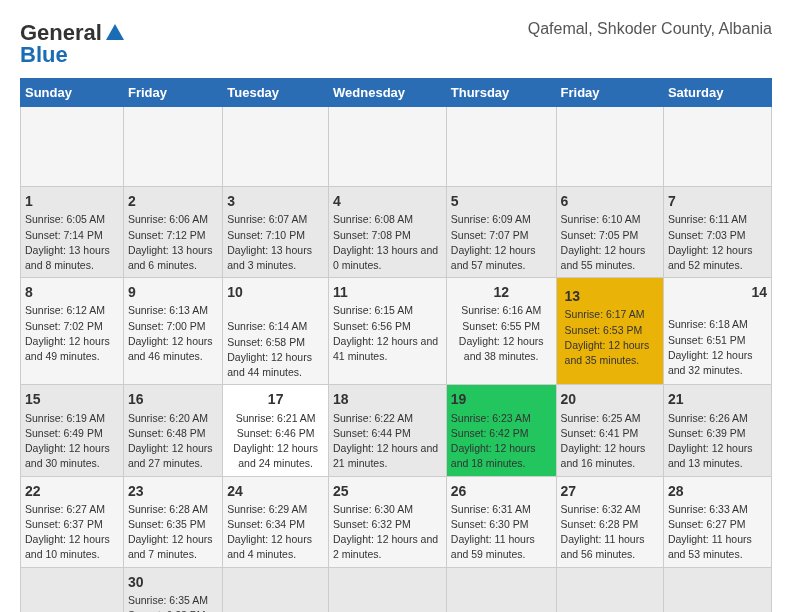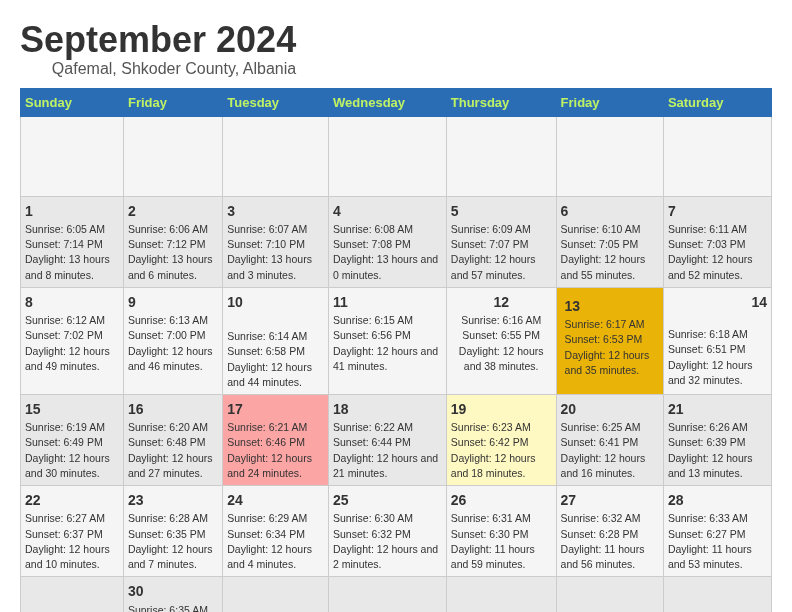--- a/index.html
+++ b/index.html
@@ -35,21 +35,21 @@
       font-weight: normal;
       color: #555;
     }
     table {
       width: 100%;
       border-collapse: collapse;
       font-size: 10.5px;
     }
     thead th {
       background: #2a6db5;
-      color: #bef264;
+      color: #ffffff;
       font-weight: bold;
       font-size: 13px;
       padding: 6px 4px;
       text-align: left;
       border: 1px solid #2a6db5;
     }
     tbody tr {
       vertical-align: top;
     }
     tbody tr:nth-child(odd) {
@@ -68,22 +68,30 @@
       font-size: 14px;
       font-weight: bold;
       display: block;
       margin-bottom: 2px;
     }
   </style>
 </head>
 <body>
 
 <div class="header">
+  <div class="logo">
+    <div style="display:flex; align-items:center;">
+      <span style="font-size:22px; font-weight:bold; color:#333;">General</span>
+      <svg width="22" height="22" viewBox="0 0 22 22" style="margin-left:2px;">
+        <polygon points="11,2 20,18 2,18" fill="#1a6db5"></polygon>
+      </svg>
+    </div>
+    <span style="font-size:22px; font-weight:bold; color:#1a6db5; margin-top:-4px;">Blue</span>
+  </div>
   <div class="title-block">
-    <h1>September 2024</h1>
     <h2>Qafemal, Shkoder County, Albania</h2>
   </div>
 </div>
 
 <table>
   <thead>
     <tr>
       <th>Sunday</th>
       <th>Friday</th>
       <th>Tuesday</th>
@@ -117,23 +125,23 @@
         <td style="background: rgb(245, 245, 245); border: 1px solid rgb(204, 204, 204); padding: 4px; vertical-align: top; font-size: 10.5px; color: rgb(51, 51, 51); line-height: 1.45;"><span class="day-num" style="font-size:14px;font-weight:bold;display:block;margin-bottom:1px;">9</span>Sunrise: 6:13 AM<br>Sunset: 7:00 PM<br>Daylight: 12 hours and 46 minutes.</td>
         <td style="background: rgb(245, 245, 245); border: 1px solid rgb(204, 204, 204); padding: 4px; vertical-align: top; font-size: 10.5px; color: rgb(51, 51, 51); line-height: 1.45;"><span class="day-num" style="font-size:14px;font-weight:bold;display:block;margin-bottom:17px;">10</span>Sunrise: 6:14 AM<br>Sunset: 6:58 PM<br>Daylight: 12 hours and 44 minutes.</td>
         <td style="background: rgb(245, 245, 245); border: 1px solid rgb(204, 204, 204); padding: 4px; vertical-align: top; font-size: 10.5px; color: rgb(51, 51, 51); line-height: 1.45;"><span class="day-num" style="font-size:14px;font-weight:bold;display:block;margin-bottom:1px;">11</span>Sunrise: 6:15 AM<br>Sunset: 6:56 PM<br>Daylight: 12 hours and 41 minutes.</td>
         <td style="background: rgb(245, 245, 245); border: 1px solid rgb(204, 204, 204); padding: 4px; vertical-align: top; font-size: 10.5px; color: rgb(51, 51, 51); line-height: 1.45; text-align: center;"><span class="day-num" style="font-size:14px;font-weight:bold;display:block;margin-bottom:1px;">12</span>Sunrise: 6:16 AM<br>Sunset: 6:55 PM<br>Daylight: 12 hours and 38 minutes.</td>
         <td style="background: #eab308; border: 1px solid rgb(204, 204, 204); padding: 8px; vertical-align: top; font-size: 10.5px; color: rgb(51, 51, 51); line-height: 1.45;"><span class="day-num" style="font-size:14px;font-weight:bold;display:block;margin-bottom:1px;">13</span>Sunrise: 6:17 AM<br>Sunset: 6:53 PM<br>Daylight: 12 hours and 35 minutes.</td>
         <td style="background: rgb(245, 245, 245); border: 1px solid rgb(204, 204, 204); padding: 4px; vertical-align: top; font-size: 10.5px; color: rgb(51, 51, 51); line-height: 1.45;"><span class="day-num" style="font-size:14px;font-weight:bold;display:block;margin-bottom:15px;text-align:right;">14</span>Sunrise: 6:18 AM<br>Sunset: 6:51 PM<br>Daylight: 12 hours and 32 minutes.</td>
       </tr>
       <tr style="background: rgb(232, 232, 232); height: 80px;">
         <td style="background: rgb(232, 232, 232); border: 1px solid rgb(204, 204, 204); padding: 4px; vertical-align: top; font-size: 10.5px; color: rgb(51, 51, 51); line-height: 1.45;"><span class="day-num" style="font-size:14px;font-weight:bold;display:block;margin-bottom:1px;">15</span>Sunrise: 6:19 AM<br>Sunset: 6:49 PM<br>Daylight: 12 hours and 30 minutes.</td>
         <td style="background: rgb(232, 232, 232); border: 1px solid rgb(204, 204, 204); padding: 4px; vertical-align: top; font-size: 10.5px; color: rgb(51, 51, 51); line-height: 1.45;"><span class="day-num" style="font-size:14px;font-weight:bold;display:block;margin-bottom:1px;">16</span>Sunrise: 6:20 AM<br>Sunset: 6:48 PM<br>Daylight: 12 hours and 27 minutes.</td>
-        <td style="background: #fca5a5; border: 1px solid rgb(204, 204, 204); padding: 4px; vertical-align: top; font-size: 10.5px; color: rgb(51, 51, 51); line-height: 1.45;"><span class="day-num" style="font-size:14px;font-weight:bold;display:block;margin-bottom:1px;">17</span>Sunrise: 6:21 AM<br>Sunset: 6:46 PM<br>Daylight: 12 hours and 24 minutes.</td>
+        <td style="background: #ffffff; border: 1px solid rgb(204, 204, 204); padding: 4px; vertical-align: top; font-size: 10.5px; color: rgb(51, 51, 51); line-height: 1.45; text-align: center;"><span class="day-num" style="font-size:14px;font-weight:bold;display:block;margin-bottom:1px;">17</span>Sunrise: 6:21 AM<br>Sunset: 6:46 PM<br>Daylight: 12 hours and 24 minutes.</td>
         <td style="background: rgb(232, 232, 232); border: 1px solid rgb(204, 204, 204); padding: 4px; vertical-align: top; font-size: 10.5px; color: rgb(51, 51, 51); line-height: 1.45;"><span class="day-num" style="font-size:14px;font-weight:bold;display:block;margin-bottom:1px;">18</span>Sunrise: 6:22 AM<br>Sunset: 6:44 PM<br>Daylight: 12 hours and 21 minutes.</td>
-        <td style="background: #fef9c3; border: 1px solid rgb(204, 204, 204); padding: 4px; vertical-align: top; font-size: 10.5px; color: rgb(51, 51, 51); line-height: 1.45;"><span class="day-num" style="font-size:14px;font-weight:bold;display:block;margin-bottom:1px;">19</span>Sunrise: 6:23 AM<br>Sunset: 6:42 PM<br>Daylight: 12 hours and 18 minutes.</td>
+        <td style="background: #22c55e; border: 1px solid rgb(204, 204, 204); padding: 4px; vertical-align: top; font-size: 10.5px; color: rgb(51, 51, 51); line-height: 1.45;"><span class="day-num" style="font-size:14px;font-weight:bold;display:block;margin-bottom:1px;">19</span>Sunrise: 6:23 AM<br>Sunset: 6:42 PM<br>Daylight: 12 hours and 18 minutes.</td>
         <td style="background: rgb(232, 232, 232); border: 1px solid rgb(204, 204, 204); padding: 4px; vertical-align: top; font-size: 10.5px; color: rgb(51, 51, 51); line-height: 1.45;"><span class="day-num" style="font-size:14px;font-weight:bold;display:block;margin-bottom:1px;">20</span>Sunrise: 6:25 AM<br>Sunset: 6:41 PM<br>Daylight: 12 hours and 16 minutes.</td>
         <td style="background: rgb(232, 232, 232); border: 1px solid rgb(204, 204, 204); padding: 4px; vertical-align: top; font-size: 10.5px; color: rgb(51, 51, 51); line-height: 1.45;"><span class="day-num" style="font-size:14px;font-weight:bold;display:block;margin-bottom:1px;">21</span>Sunrise: 6:26 AM<br>Sunset: 6:39 PM<br>Daylight: 12 hours and 13 minutes.</td>
       </tr>
       <tr style="background: rgb(245, 245, 245); height: 80px;">
         <td style="background: rgb(245, 245, 245); border: 1px solid rgb(204, 204, 204); padding: 4px; vertical-align: top; font-size: 10.5px; color: rgb(51, 51, 51); line-height: 1.45;"><span class="day-num" style="font-size:14px;font-weight:bold;display:block;margin-bottom:1px;">22</span>Sunrise: 6:27 AM<br>Sunset: 6:37 PM<br>Daylight: 12 hours and 10 minutes.</td>
         <td style="background: rgb(245, 245, 245); border: 1px solid rgb(204, 204, 204); padding: 4px; vertical-align: top; font-size: 10.5px; color: rgb(51, 51, 51); line-height: 1.45;"><span class="day-num" style="font-size:14px;font-weight:bold;display:block;margin-bottom:1px;">23</span>Sunrise: 6:28 AM<br>Sunset: 6:35 PM<br>Daylight: 12 hours and 7 minutes.</td>
         <td style="background: rgb(245, 245, 245); border: 1px solid rgb(204, 204, 204); padding: 4px; vertical-align: top; font-size: 10.5px; color: rgb(51, 51, 51); line-height: 1.45;"><span class="day-num" style="font-size:14px;font-weight:bold;display:block;margin-bottom:1px;">24</span>Sunrise: 6:29 AM<br>Sunset: 6:34 PM<br>Daylight: 12 hours and 4 minutes.</td>
         <td style="background: rgb(245, 245, 245); border: 1px solid rgb(204, 204, 204); padding: 4px; vertical-align: top; font-size: 10.5px; color: rgb(51, 51, 51); line-height: 1.45;"><span class="day-num" style="font-size:14px;font-weight:bold;display:block;margin-bottom:1px;">25</span>Sunrise: 6:30 AM<br>Sunset: 6:32 PM<br>Daylight: 12 hours and 2 minutes.</td>
         <td style="background: rgb(245, 245, 245); border: 1px solid rgb(204, 204, 204); padding: 4px; vertical-align: top; font-size: 10.5px; color: rgb(51, 51, 51); line-height: 1.45;"><span class="day-num" style="font-size:14px;font-weight:bold;display:block;margin-bottom:1px;">26</span>Sunrise: 6:31 AM<br>Sunset: 6:30 PM<br>Daylight: 11 hours and 59 minutes.</td>
         <td style="background: rgb(245, 245, 245); border: 1px solid rgb(204, 204, 204); padding: 4px; vertical-align: top; font-size: 10.5px; color: rgb(51, 51, 51); line-height: 1.45;"><span class="day-num" style="font-size:14px;font-weight:bold;display:block;margin-bottom:1px;">27</span>Sunrise: 6:32 AM<br>Sunset: 6:28 PM<br>Daylight: 11 hours and 56 minutes.</td>

